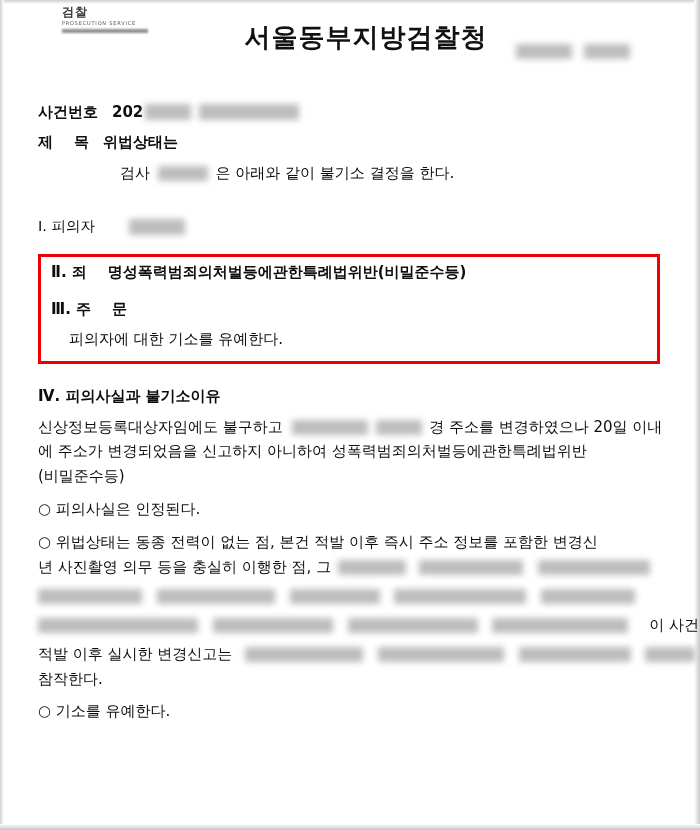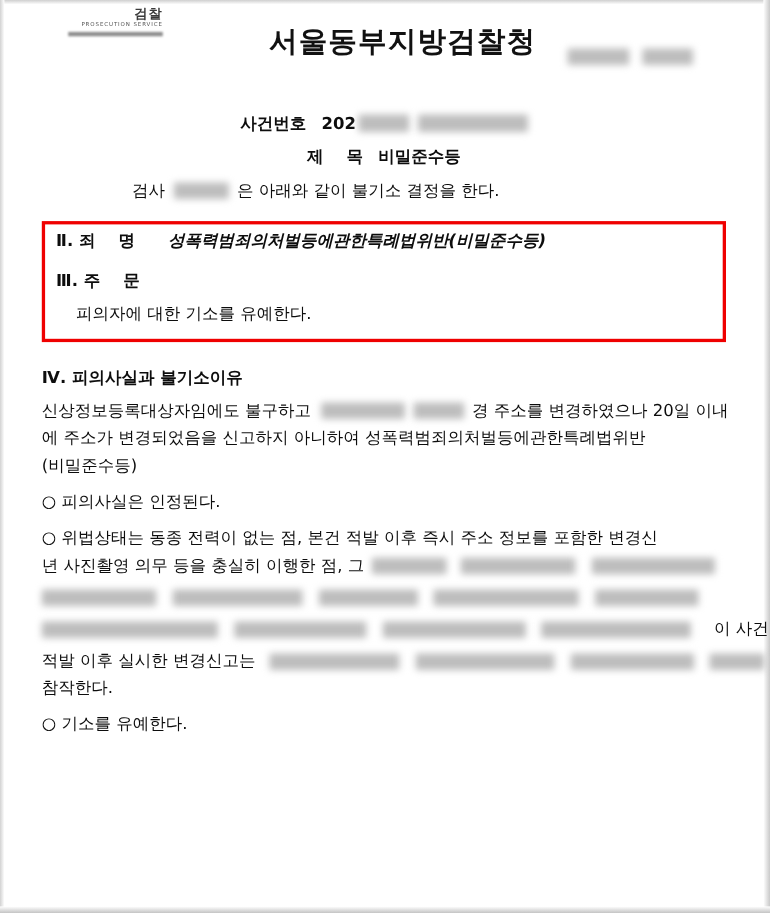--- a/index.html
+++ b/index.html
@@ -46,21 +46,21 @@
     height: 6px;
     background: linear-gradient(to top, #c4c4c4, #ffffff);
   }
 
   
   .emblem {
     position: absolute;
     top: 6px;
     left: 62px;
     width: 86px;
-    text-align: right;
+    text-align: left;
     line-height: 1;
   }
   .emblem-mark {
     font-size: 12px;
     font-weight: bold;
     color: #3a3a3a;
     letter-spacing: 1px;
   }
   .emblem-sub {
     margin-top: 3px;
@@ -112,21 +112,20 @@
     left: 38px;
     width: 622px;
     font-size: 14.5px;
     color: #0d0d0d;
     line-height: 1.62;
   }
   .row {
     display: flex;
     align-items: center;
     margin-bottom: 6px;
-    justify-content: center;
   }
   .label-key {
     font-weight: bold;
     white-space: pre;
     font-size: 15px;
   }
   .value {
     margin-left: 14px;
     font-weight: bold;
     font-size: 15px;
@@ -141,23 +140,21 @@
   .section-line {
     display: flex;
     align-items: center;
     font-weight: bold;
     font-size: 15px;
   }
   .sec-num {
     white-space: pre;
   }
   .sec-val {
-    margin-left: 30px;
-    font-weight: bold;
-    font-style: italic;
+    font-weight: bold;
   }
 
   .block-I {
     margin-top: 30px;
     display: flex;
     align-items: center;
   }
 
   
   .redbox {
@@ -221,29 +218,33 @@
 
     <div class="row">
       <span class="label-key">사건번호</span>
       <span class="value">202</span>
       <span class="redact" style="width:46px;height:16px;margin-left:2px;"></span>
       <span class="redact" style="width:100px;height:16px;margin-left:8px;"></span>
     </div>
 
     <div class="row">
       <span class="label-key">제    목</span>
-      <span class="value">비밀준수등</span>
+      <span class="value">위법상태는</span>
     </div>
 
     <div class="indent-line">
       <span>검사</span>
       <span class="redact" style="width:50px;height:15px;margin:0 3px;"></span>
       <span>은 아래와 같이 불기소 결정을 한다.</span>
     </div>
 
+    <div class="block-I">
+      <span class="sec-num">Ⅰ. 피의자</span>
+      <span class="redact" style="width:56px;height:16px;margin-left:34px;"></span>
+    </div>
 
     <div class="redbox">
       <div class="section-line">
         <span class="sec-num">Ⅱ. 죄    명</span>
         <span class="sec-val">성폭력범죄의처벌등에관한특례법위반(비밀준수등)</span>
       </div>
       <div class="section-line">
         <span class="sec-num">Ⅲ. 주    문</span>
       </div>
       <div class="sub-text">피의자에 대한 기소를 유예한다.</div>

